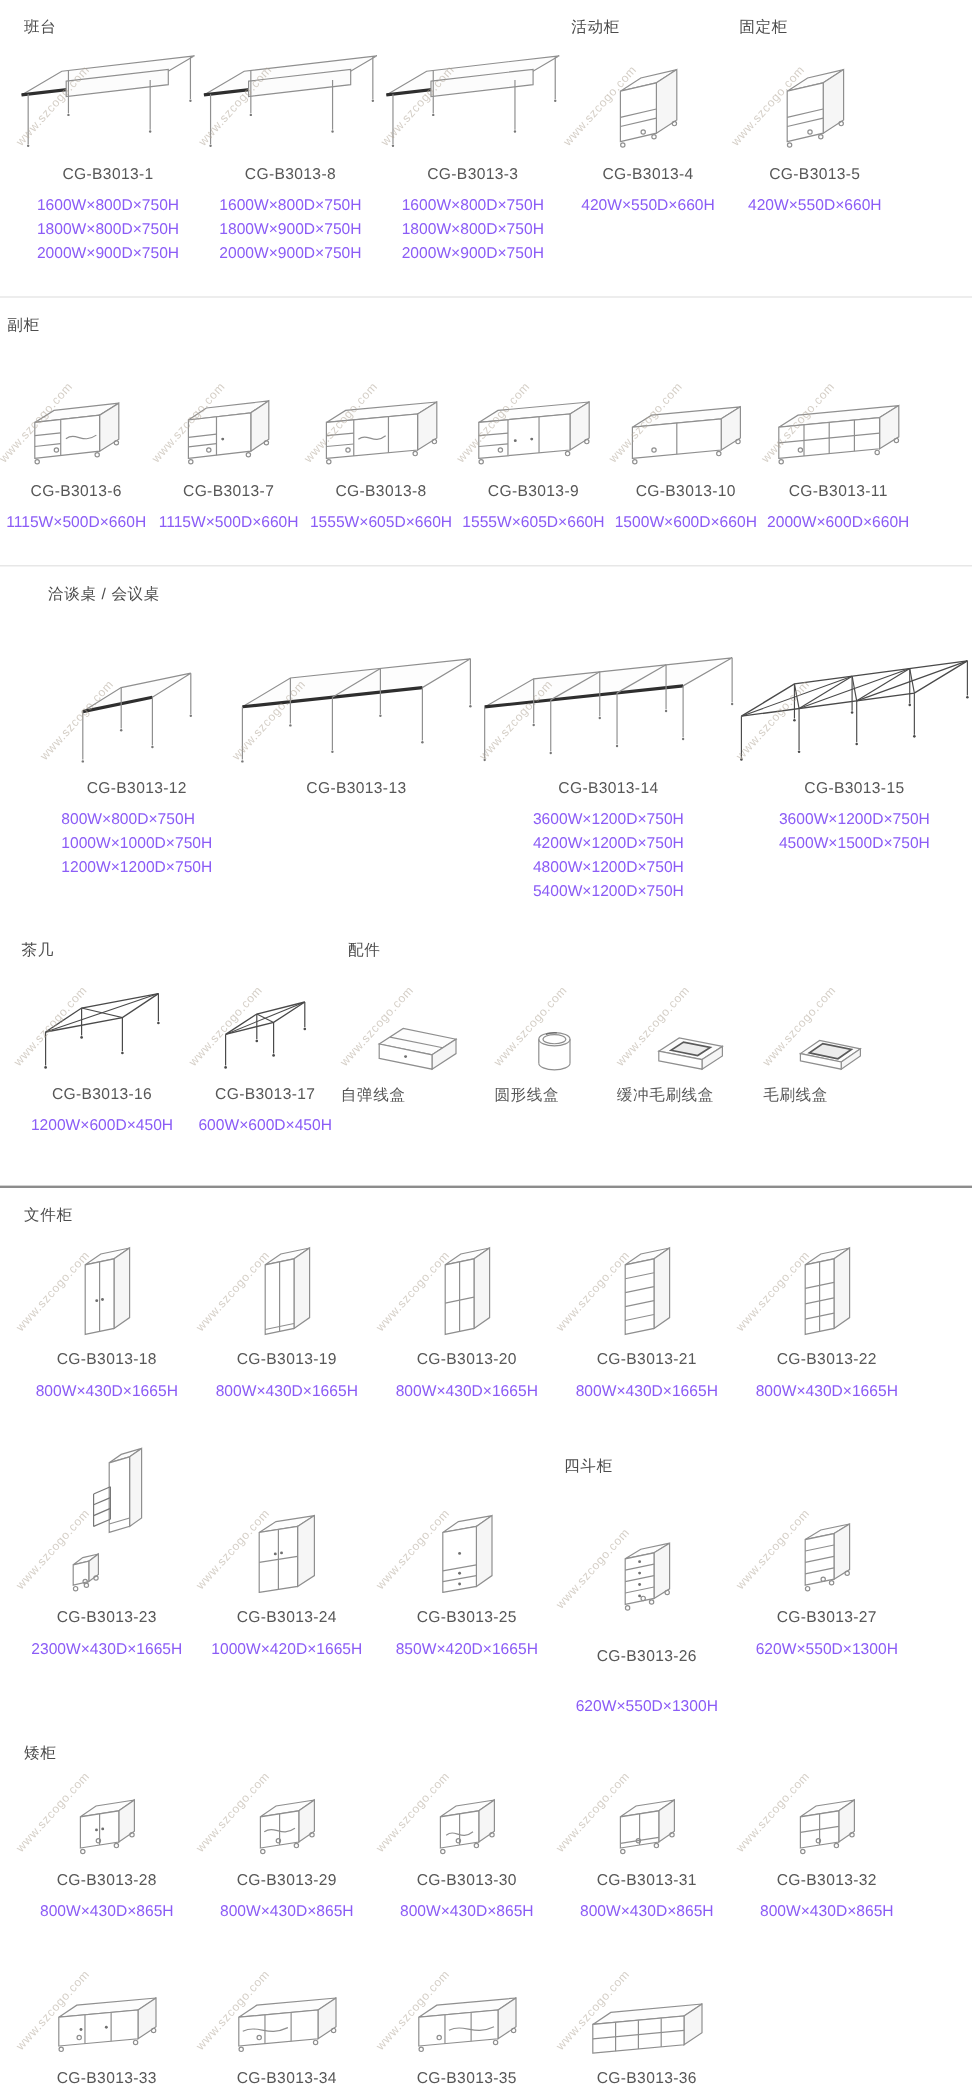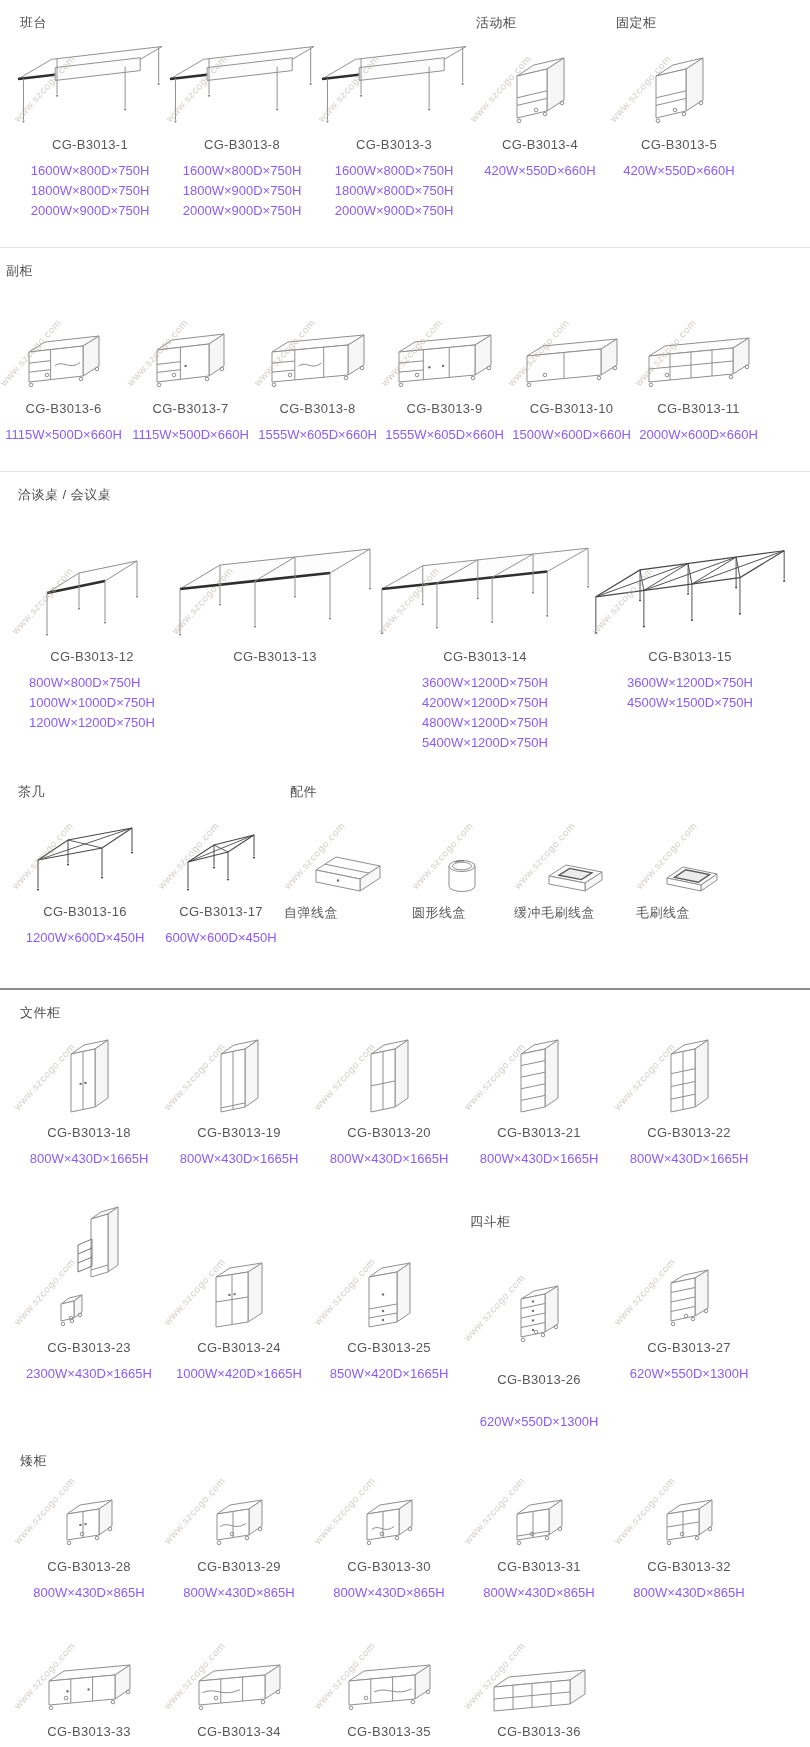--- a/index.html
+++ b/index.html
@@ -272,21 +272,21 @@
               <circle cx="18" cy="-7" r="1.8" fill="none" stroke="#8f8f8f"></circle>
             </g>
           </svg>
           <span class="wm">www.szcogo.com</span>
         </div>
         <div class="model">CG-B3013-11</div>
         <div class="dims"><div class="dimwrap"><div class="dim">2000W×600D×660H</div></div></div>
       </div>
     </div>
     <div class="divider"></div>
-    <div class="row" style="padding-left: 12px; margin-top: 0px;">
+    <div class="row" style="padding-left: 12px; margin-top: 0px; justify-content: flex-end;">
       <div class="cell" style="width: 160px;">
         <div class="group-title">洽谈桌 / 会议桌</div>
         <div class="draw" style="height: 128px;">
           <svg width="98" height="83" viewBox="0 0 98 83">
             <g transform="translate(4,36)">
               <polygon points="0,0 58,-12 90,-32 32,-20" fill="#fdfdfd" stroke="#8f8f8f" stroke-width="1"></polygon>
               <line x1="0" y1="0" x2="58" y2="-12" stroke="#2e2e2e" stroke-width="2.6"></line>
               <line x1="32" y1="-20" x2="32" y2="14" stroke="#8f8f8f" stroke-width="1"></line>
               <circle cx="32" cy="15.5" r="1" fill="#777"></circle>
               <line x1="0" y1="0" x2="0" y2="40" stroke="#8f8f8f" stroke-width="1"></line>

